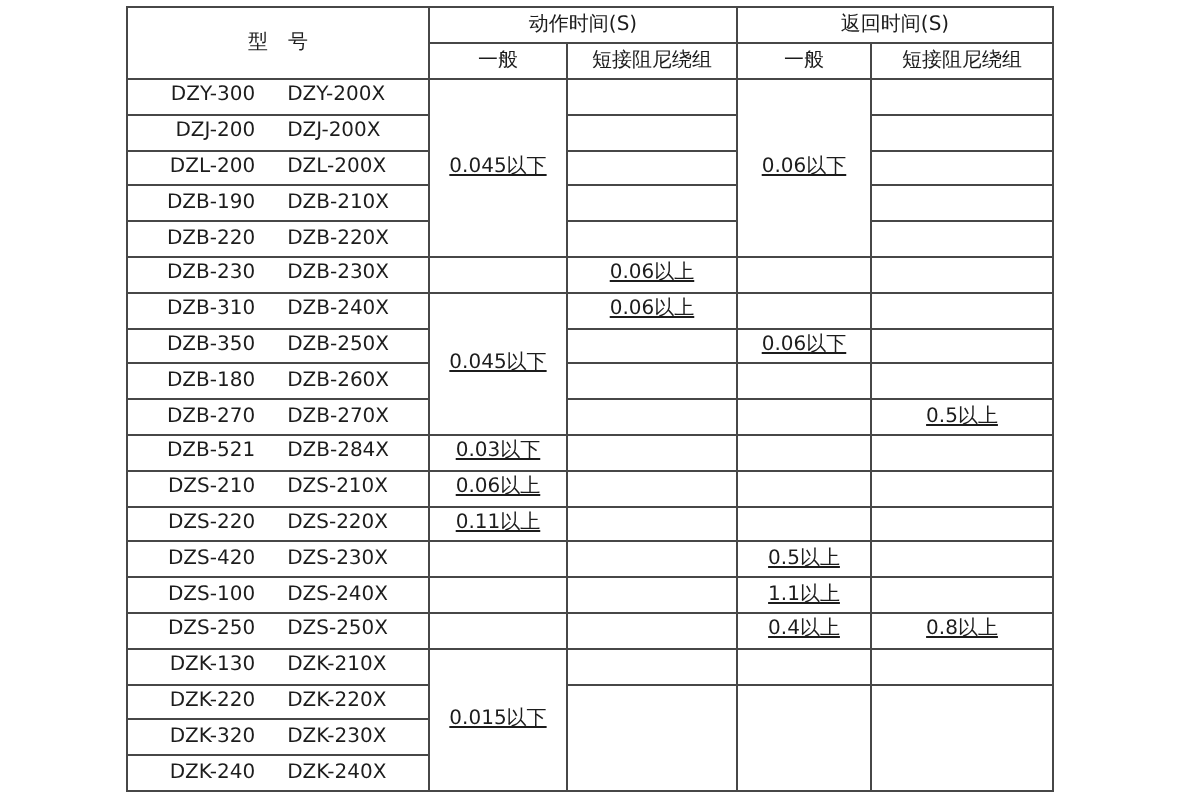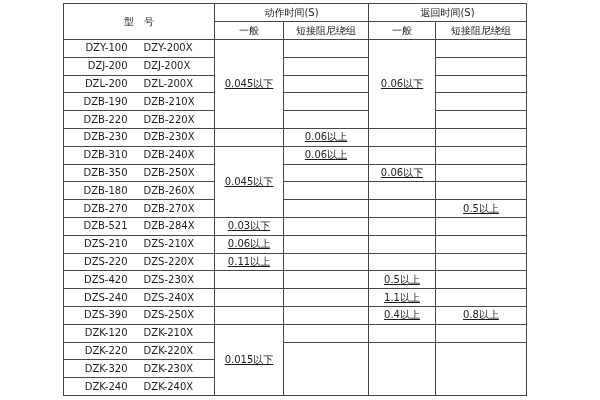--- a/index.html
+++ b/index.html
@@ -73,21 +73,21 @@
         <th>一般</th>
         <th>短接阻尼绕组</th>
         <th>一般</th>
         <th>短接阻尼绕组</th>
       </tr>
     </thead>
     <tbody>
         <tr>
           <td class="model-cell">
             <div class="model-pair">
-              <span>DZY-100</span>
+              <span>DZY-300</span>
               <span>DZY-200X</span>
             </div>
           </td>
           <td class="value-cell" rowspan="5">0.045以下</td>
           <td class="value-cell"></td>
           <td class="value-cell" rowspan="5">0.06以下</td>
           <td class="value-cell"></td>
         </tr>
         <tr>
           <td class="model-cell">
@@ -230,45 +230,45 @@
             </div>
           </td>
           <td class="value-cell"></td>
           <td class="value-cell"></td>
           <td class="value-cell">0.5以上</td>
           <td class="value-cell"></td>
         </tr>
         <tr>
           <td class="model-cell">
             <div class="model-pair">
-              <span>DZS-240</span>
+              <span>DZS-100</span>
               <span>DZS-240X</span>
             </div>
           </td>
           <td class="value-cell"></td>
           <td class="value-cell"></td>
           <td class="value-cell">1.1以上</td>
           <td class="value-cell"></td>
         </tr>
         <tr>
           <td class="model-cell">
             <div class="model-pair">
-              <span>DZS-390</span>
+              <span>DZS-250</span>
               <span>DZS-250X</span>
             </div>
           </td>
           <td class="value-cell"></td>
           <td class="value-cell"></td>
           <td class="value-cell">0.4以上</td>
           <td class="value-cell">0.8以上</td>
         </tr>
         <tr>
           <td class="model-cell">
             <div class="model-pair">
-              <span>DZK-120</span>
+              <span>DZK-130</span>
               <span>DZK-210X</span>
             </div>
           </td>
           <td class="value-cell" rowspan="4">0.015以下</td>
           <td class="value-cell"></td>
           <td class="value-cell"></td>
           <td class="value-cell"></td>
         </tr>
         <tr>
           <td class="model-cell">

